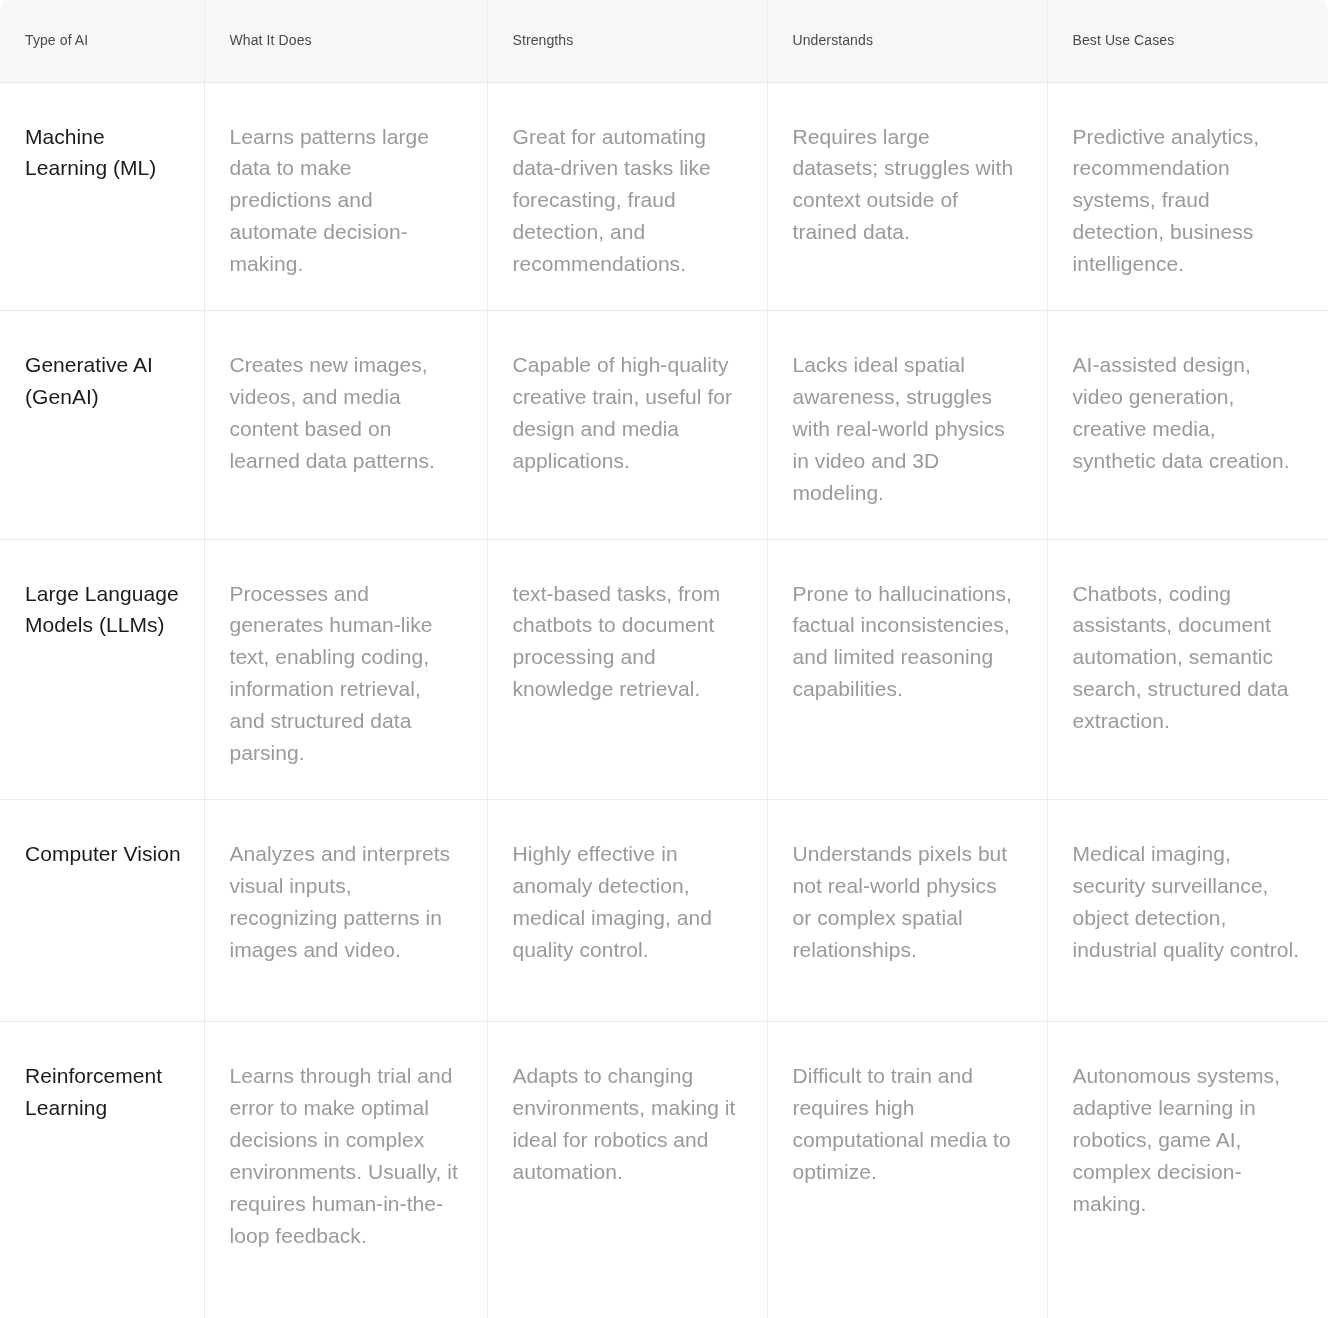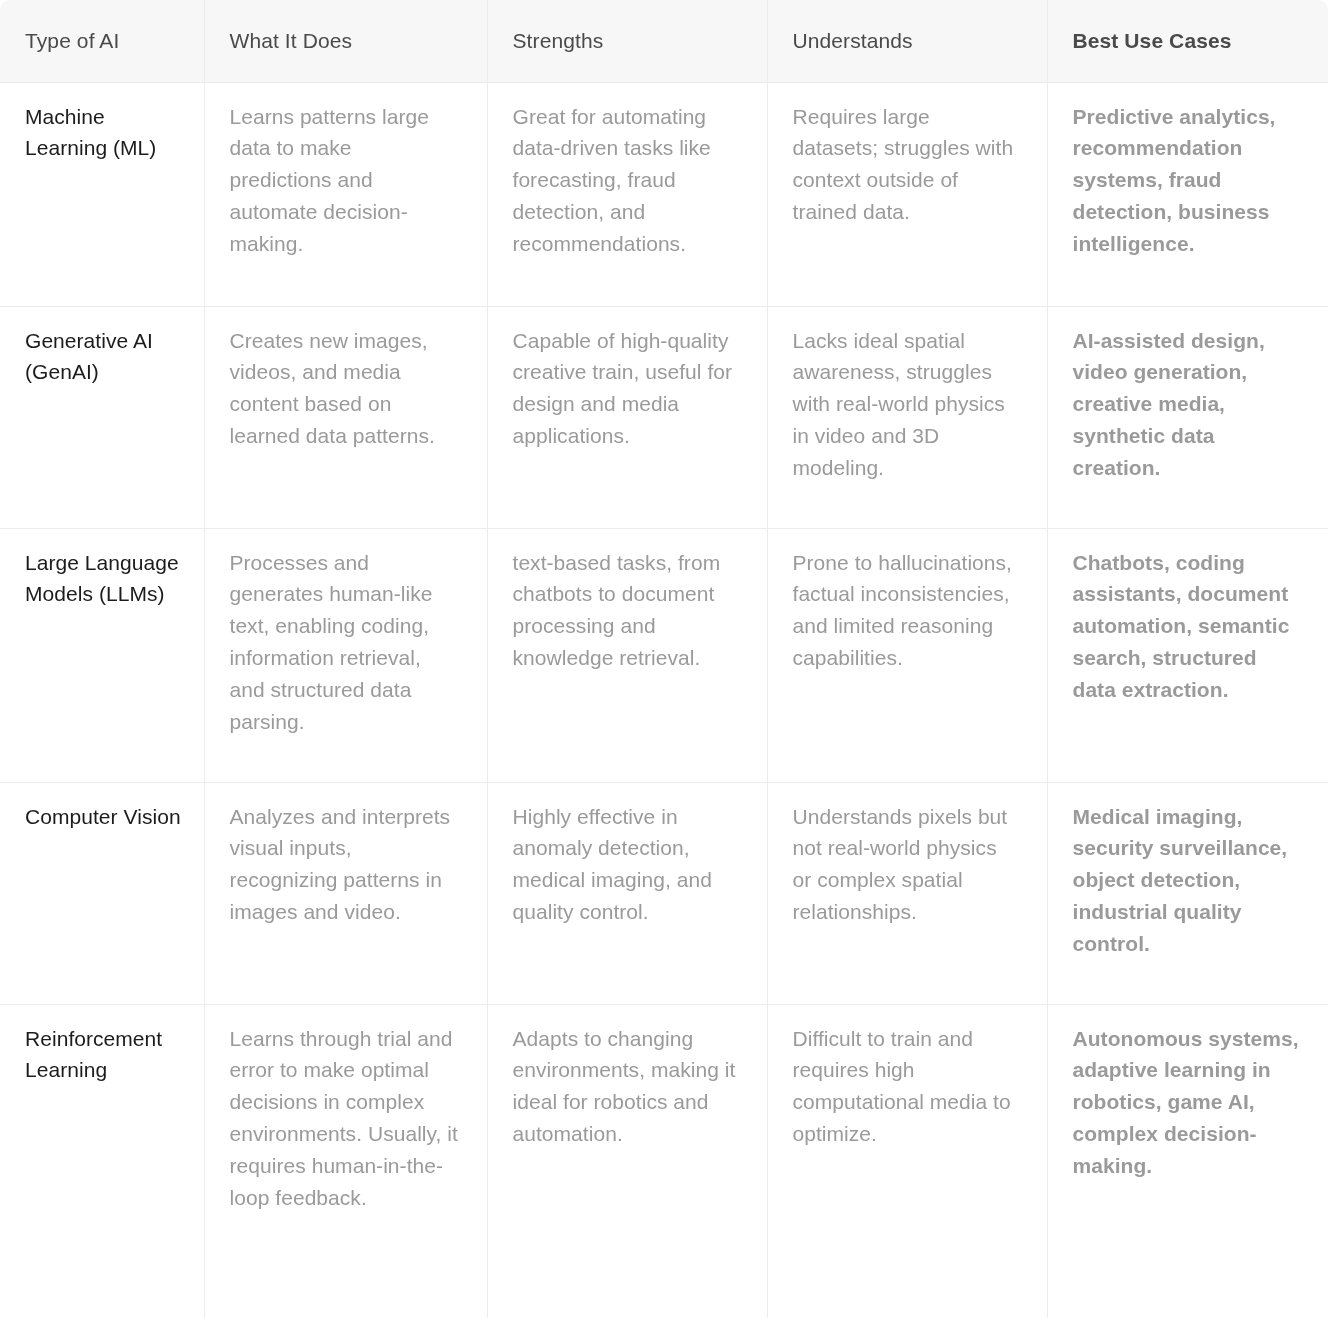--- a/index.html
+++ b/index.html
@@ -36,45 +36,45 @@
   col.c1 { width: 283px; }
   col.c2 { width: 280px; }
   col.c3 { width: 280px; }
   col.c4 { width: 281px; }
 
   thead th {
     background: #f7f7f7;
     text-align: left;
     vertical-align: middle;
     font-weight: 400;
-    font-size: 21px;
+    font-size: 14px;
     line-height: 1.35;
     color: #4a4a4a;
     padding: 24px 24px 24px 25px;
     height: 82px;
     box-sizing: border-box;
     border-right: 1px solid #ececec;
     border-bottom: 1px solid #e9e9e9;
     letter-spacing: 0.1px;
   }
-  thead th:last-child { border-right: none; font-weight: bold; }
+  thead th:last-child { border-right: none; }
 
   tbody td {
     vertical-align: top;
-    padding: 18px 28px 30px 25px;
+    padding: 38px 28px 30px 25px;
     border-right: 1px solid #ececec;
     border-bottom: 1px solid #ececec;
     font-size: 21px;
     line-height: 1.52;
     color: #9a9a9a;
     box-sizing: border-box;
     letter-spacing: 0.05px;
     margin-left: 16px;
   }
-  tbody td:last-child { border-right: none; font-weight: bold; }
+  tbody td:last-child { border-right: none; }
   tbody tr:last-child td { border-bottom: none; }
 
   tbody td.type-cell {
     color: #1c1c1c;
     font-size: 21px;
     line-height: 1.52;
     padding-left: 25px;
     padding-right: 18px;
   }
 

